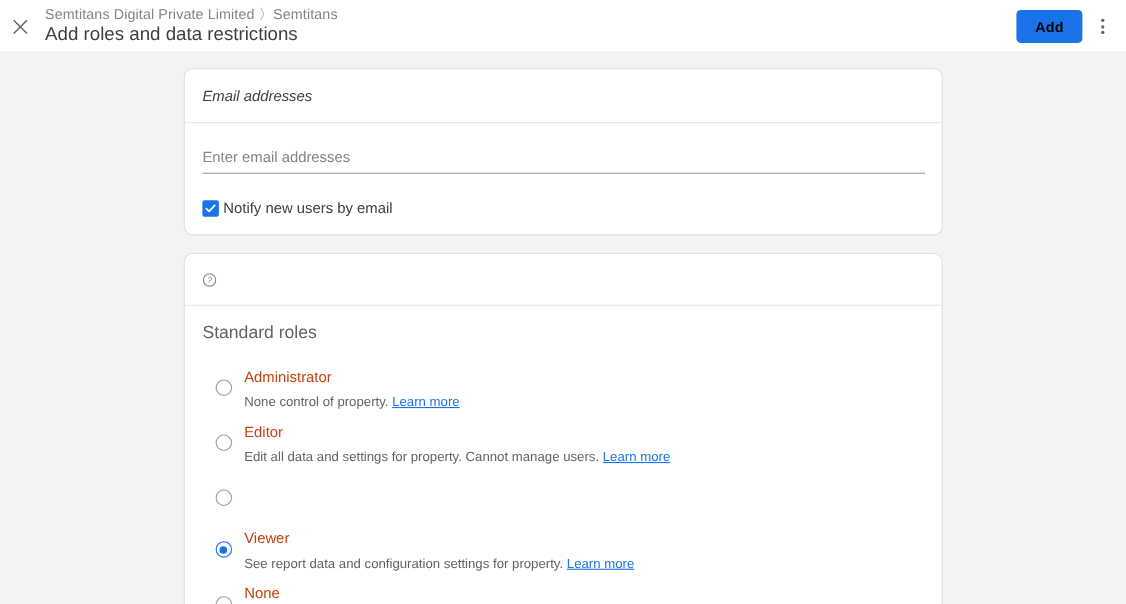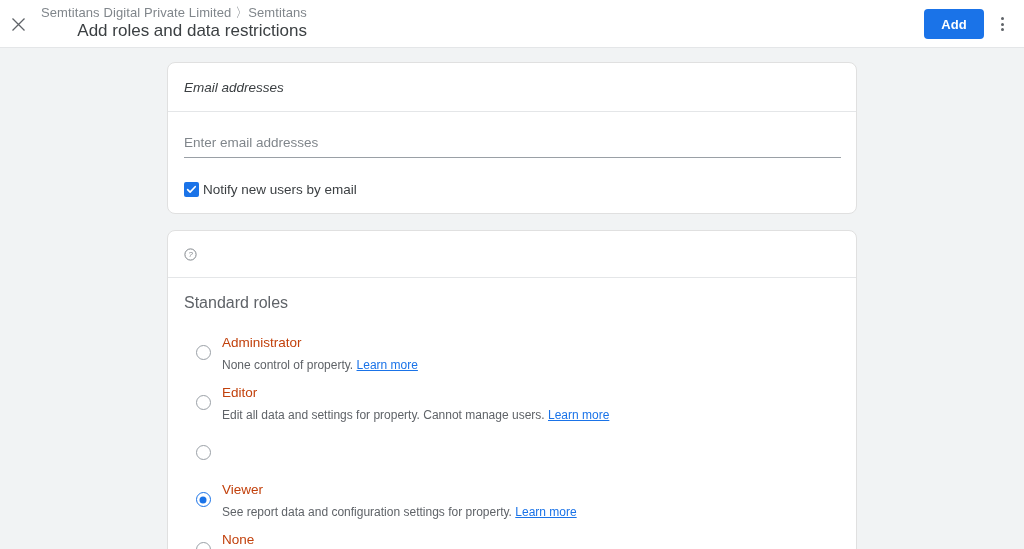--- a/index.html
+++ b/index.html
@@ -50,35 +50,34 @@
     line-height: 13px;
     letter-spacing: .1px;
     white-space: nowrap;
   }
   .page-title {
     font-size: 17px;
     color: #3c4043;
     line-height: 22px;
     margin-top: 1px;
     white-space: nowrap;
-    text-align: right;
   }
 
   .appbar-right {
     position: absolute;
     right: 8px;
     top: 0;
     height: 48px;
     display: flex;
     align-items: center;
     gap: 4px;
   }
   .add-button {
     background: #1a73e8;
-    color: #ffffff;
+    color: #000000;
     border: none;
     border-radius: 4px;
     font-family: "Liberation Sans", sans-serif;
     font-size: 13px;
     font-weight: bold;
     letter-spacing: .2px;
     height: 30px;
     padding: 0 17px;
     cursor: pointer;
   }

